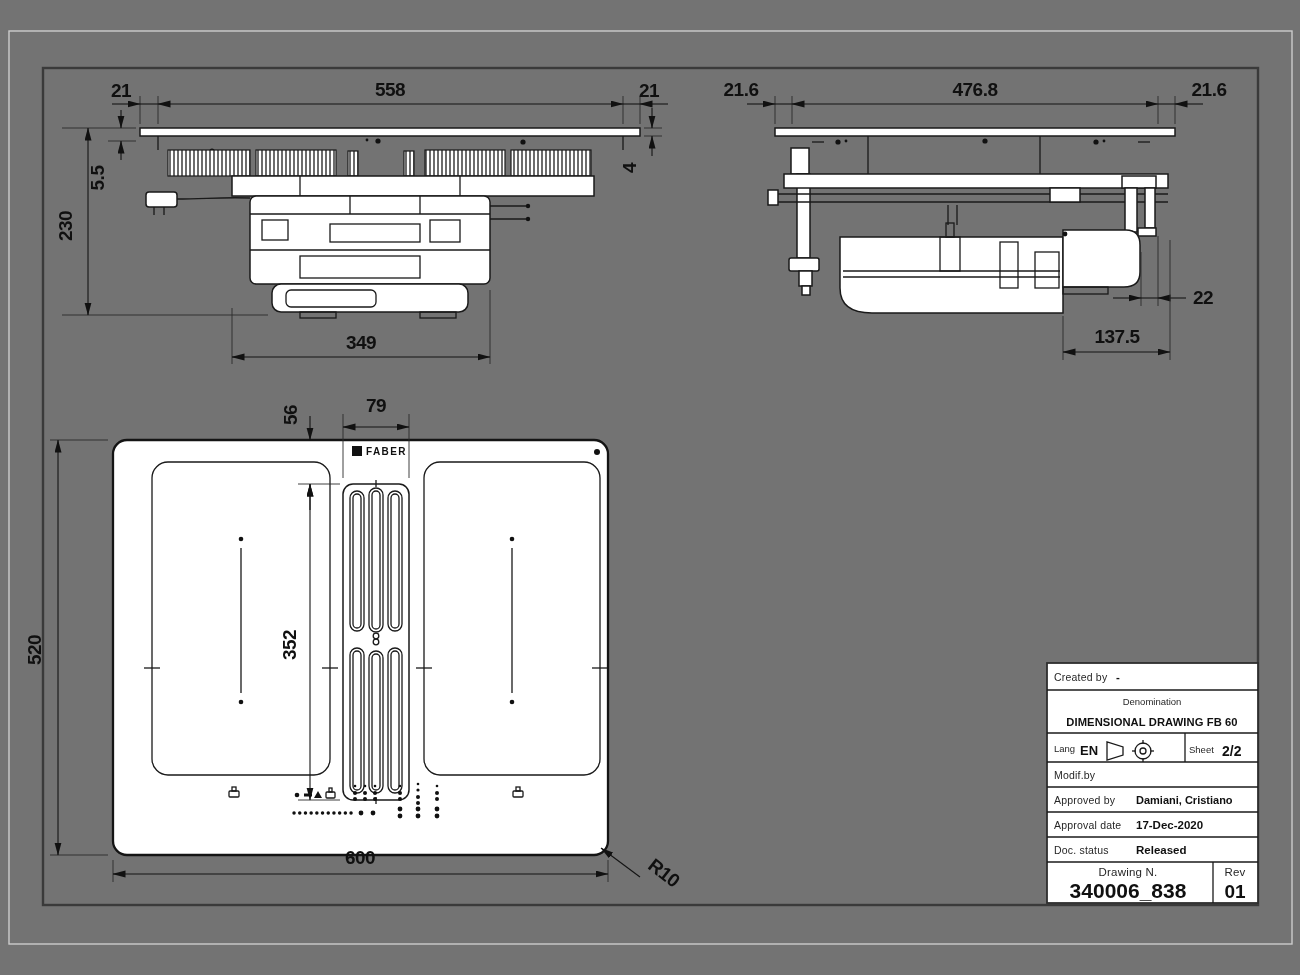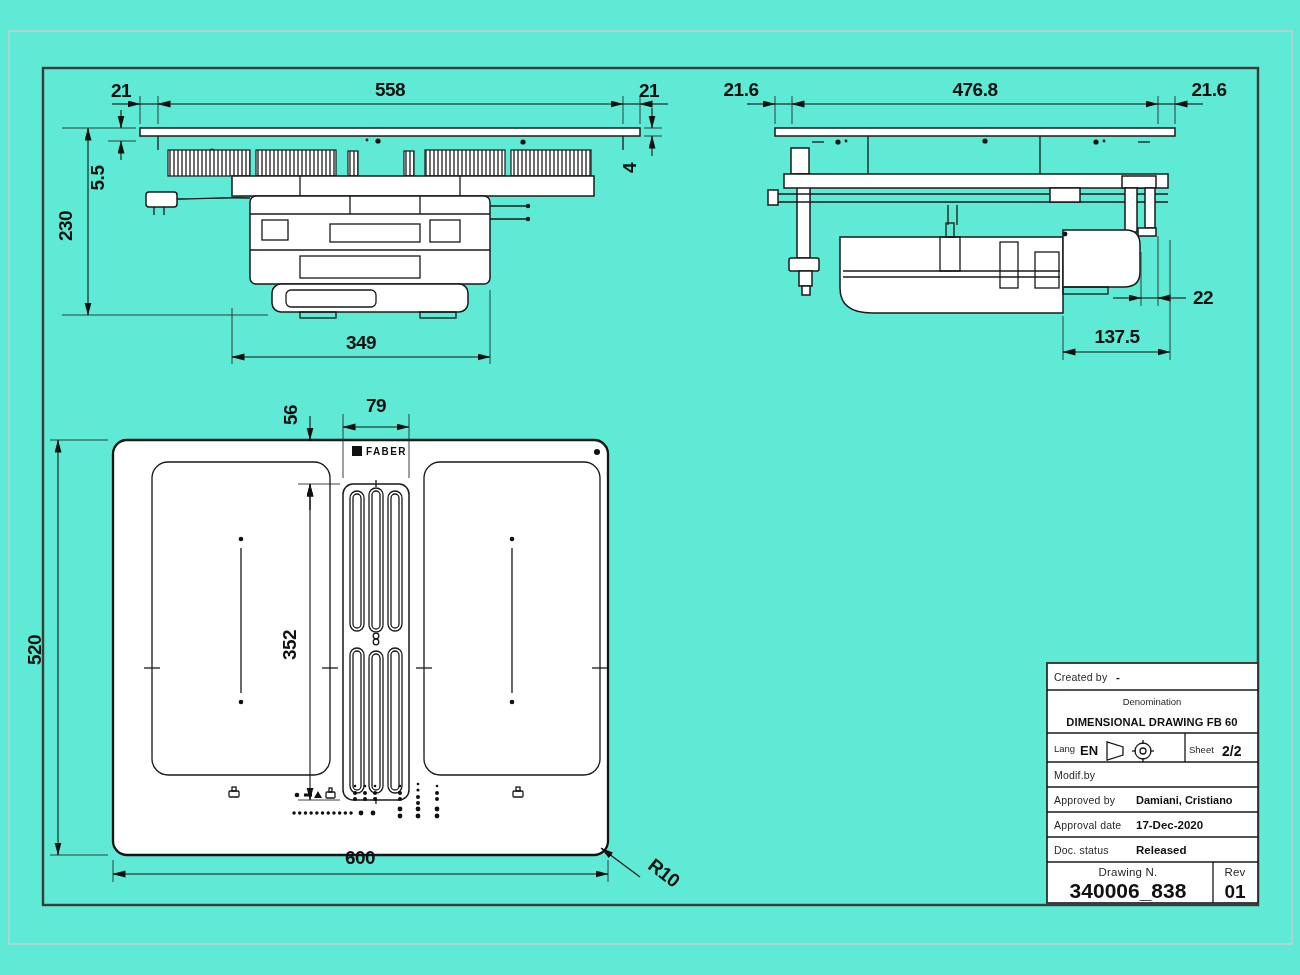--- a/index.html
+++ b/index.html
@@ -1,16 +1,16 @@
 <!DOCTYPE html>
 <html><head>
 <meta charset="utf-8">
 <style>
   html,body { margin:0; padding:0; background:#ffffff; }
-  .page { position:relative; width:1300px; height:975px; background:#5eead4; overflow:hidden; }
+  .page { position:relative; width:1300px; height:975px; background:#737373; overflow:hidden; }
   svg { display:block; }
   svg text { font-family:"Liberation Sans", sans-serif; fill:#101010; }
   .dt   { font-size:19px; font-weight:bold; letter-spacing:-0.5px; text-anchor:middle; }
   .ln   { fill:none; stroke:#1a1a1a; stroke-width:1.3; }
   .lnw  { fill:#ffffff; stroke:#1a1a1a; stroke-width:1.5; }
   .thk  { fill:#ffffff; stroke:#141414; stroke-width:2.3; }
   .dim  { stroke:#141414; stroke-width:1.1; fill:none; }
   .ext  { stroke:#2a2a2a; stroke-width:0.9; fill:none; }
   .blk  { fill:#111111; stroke:none; }
   .hat  { fill:url(#hatch); stroke:#1a1a1a; stroke-width:1.2; }

